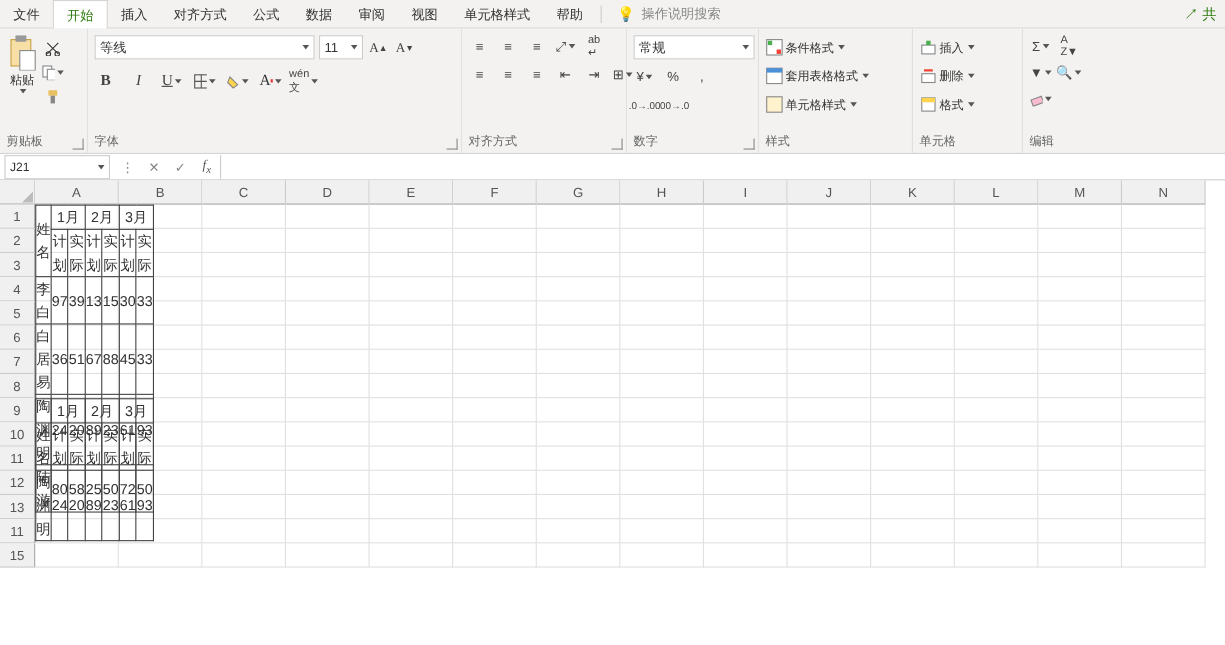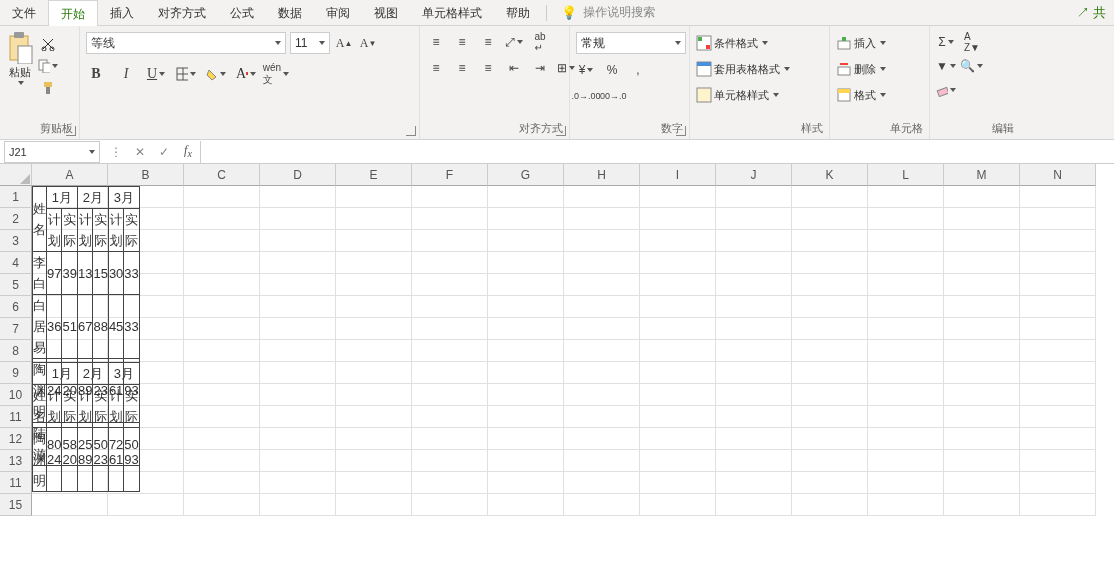--- a/index.html
+++ b/index.html
@@ -9,21 +9,21 @@
   .tab { padding: 0 12px; height: 26px; line-height: 26px; color: #333; cursor: pointer; }
   .tab.active { background: #fff; color: #2b7a0b; font-weight: 500; border-top: 1px solid #d4d4d4; border-left: 1px solid #d4d4d4; border-right: 1px solid #d4d4d4; }
   .tab.file { color: #333; }
   .tab-sep { width: 1px; height: 16px; background: #ccc; margin: 0 4px; }
   .lightbulb { margin: 0 6px 0 10px; color: #888; font-size: 13px; }
   .search-help { color: #888; }
   .share-btn { margin-left: auto; padding: 0 8px; color: #2b7a0b; font-size: 13px; }
   
   .ribbon { display: flex; height: 114px; background: #f3f2f1; border-bottom: 1px solid #d4d4d4; }
   .ribbon-group { display: flex; flex-direction: column; justify-content: space-between; border-right: 1px solid #e0e0e0; padding: 4px 6px 1px; position: relative; }
-  .ribbon-group-label { text-align: right; font-size: 11px; color: #666; padding: 2px 0; }
+  .ribbon-group-label { text-align: left; font-size: 11px; color: #666; padding: 2px 0; }
   .ribbon-body { display: flex; align-items: flex-start; gap: 4px; flex: 1; padding-top: 2px; }
   .dlg { position: absolute; right: 3px; bottom: 3px; width: 10px; height: 10px; border: 1px solid #888; border-top: none; border-left: none; font-size: 8px; text-align: center; line-height: 8px; color: #888; cursor: pointer; }
   
   .big-col { display: flex; flex-direction: column; align-items: center; gap: 1px; }
   .big-col .lbl { font-size: 11px; }
   
   svg { display: block; }
   .dd { width: 0; height: 0; border-left: 3px solid transparent; border-right: 3px solid transparent; border-top: 4px solid #555; display: inline-block; vertical-align: middle; margin-left: 2px; }
   
   .row-ico { display: flex; align-items: center; gap: 2px; height: 22px; cursor: pointer; }
@@ -161,20 +161,21 @@
             <span style="font-family:serif;font-size:14px;color:#333">A</span>
             <div style="width:14px;height:3px;background:#e53935;margin-top:-2px"></div>
             <span class="dd"></span>
           </div>
         <div class="sq">
             <span style="font-size:10px">wén<br>文</span>
             <span class="dd"></span>
           </div>
       </div>
     </div>
+    <div class="ribbon-group-label">字体</div>
     <div class="dlg"></div>
   </div>
 
   <div class="ribbon-group" style="width:150px">
     <div class="ribbon-body" style="flex-direction:column;gap:6px">
       <div class="btn-row">
         <div class="sq">≡</div>
         <div class="sq">≡</div>
         <div class="sq">≡</div>
         <div class="sq">⤢<span class="dd"></span></div>

